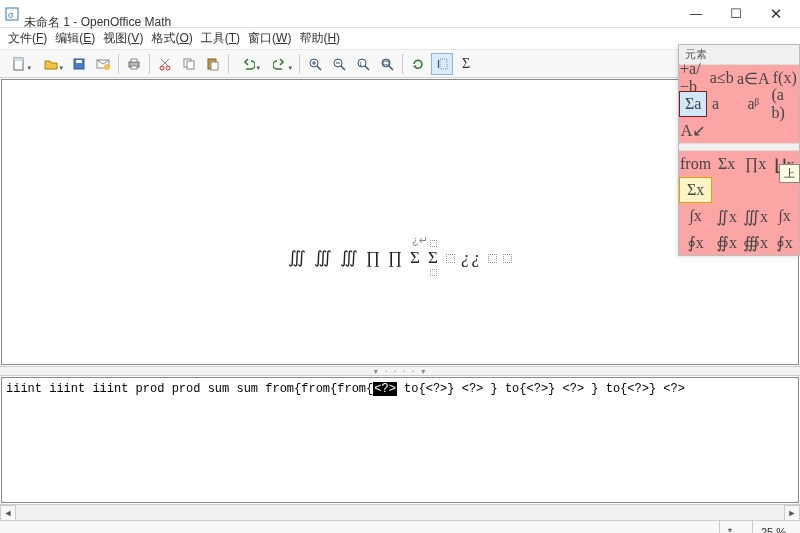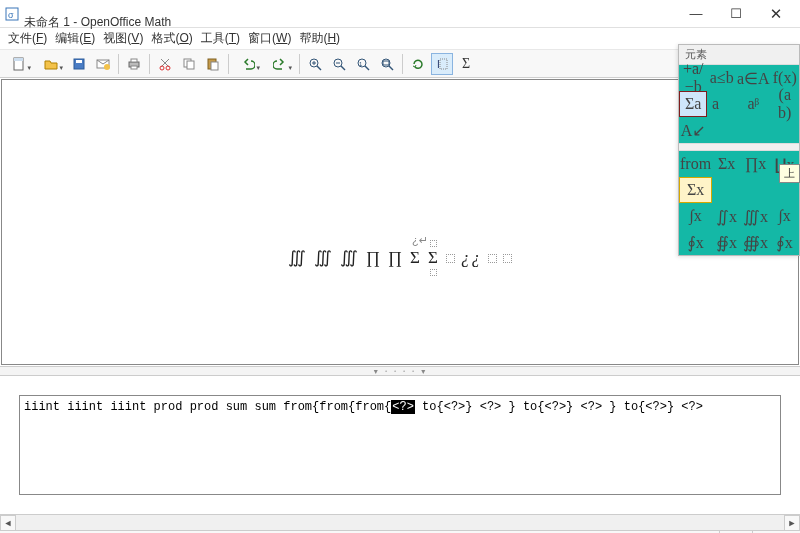--- a/index.html
+++ b/index.html
@@ -18,29 +18,29 @@
   .tbtn.drop { width: 30px; position:relative; }
   .tbtn.drop::after { content:"▾"; font-size:7px; color:#555; position:absolute; right:2px; bottom:2px; }
   .tsep { width: 1px; height: 20px; background: #ccc; margin: 0 2px; }
   .workspace { position: relative; height: 286px; background: #fff; border: 1px solid #888; margin: 1px; overflow: hidden; }
   .formula-render { position: absolute; top: 154px; left: 0; right: 0; display:flex; flex-direction:column; align-items:center; }
   .formula-marker { font-size: 11px; color:#888; margin-left:40px; }
   .formula-line { font-family: "Times New Roman", serif; font-size: 17px; color: #222; letter-spacing: 2px; display:flex; align-items:baseline; gap:6px; }
   .dotted-box { display:inline-block; width:9px; height:9px; border:1px dotted #999; }
   .splitter { height: 10px; display:flex; align-items:center; justify-content:center; background:#f4f4f4; border-top:1px solid #ccc; border-bottom:1px solid #ccc; }
   .splitter-grip { font-size:8px; letter-spacing:1px; color:#888; }
-  .editor { height: 100px; background:#fff; border:1px solid #888; margin:19px; padding:4px; font-family: "Courier New", monospace; font-size: 12px; color:#000; overflow:auto; white-space: pre; }
+  .editor { height: 126px; background:#fff; border:1px solid #888; margin:1px; padding:4px; font-family: "Courier New", monospace; font-size: 12px; color:#000; overflow:auto; white-space: pre; }
   .editor .inv { background:#000; color:#fff; padding:0 1px; }
   .hscroll { height: 16px; background:#f0f0f0; border-top:1px solid #ccc; display:flex; }
   .hscroll .arrow { width:16px; height:16px; display:flex;align-items:center;justify-content:center; font-size:9px; color:#555; border:1px solid #ccc; background:#f8f8f8; }
   .hscroll .track { flex:1; }
   .statusbar { height: 22px; border-top:1px solid #ccc; display:flex; align-items:center; justify-content:flex-end; padding:0 6px; gap:12px; font-size:11px; color:#333; background:#f8f8f8; }
   .statusbar .cell { border-left:1px solid #ccc; padding:0 8px; height:100%; display:flex; align-items:center; }
   
-  .palette { position:absolute; right:0; top:44px; width:122px; background:#14b8a6; border:1px solid #bbb; box-shadow: -1px 1px 4px rgba(0,0,0,0.12); text-align: center; }
+  .palette { position:absolute; right:0; top:44px; width:122px; background:#fca5a5; border:1px solid #bbb; box-shadow: -1px 1px 4px rgba(0,0,0,0.12); }
   .palette-title { height:20px; display:flex; align-items:center; padding:0 6px; font-size:11px; color:#555; background:#f0f0f0; border-bottom:1px solid #ddd; }
   .palette-grid { display:grid; grid-template-columns: repeat(4, 1fr); }
   .pcell { height:26px; display:flex; align-items:center; justify-content:center; font-size:16px; font-family:"Times New Roman",serif; color:#444; border:1px solid transparent; }
   .pcell.sel { background:#cfe6fb; border:1px solid #7f1d1d; }
   .pcell.hl { border:1px solid #d6a800; background:#fff4c8; }
   .palette-sep { height:8px; background:#f0f0f0; border-top:1px solid #ddd; border-bottom:1px solid #ddd; }
   .tooltip { position:absolute; right:0px; top:164px; background:#ffffe1; border:1px solid #888; font-size:11px; padding:1px 4px; color:#333; }
   svg { display:block; }
 </style>
 </head>

